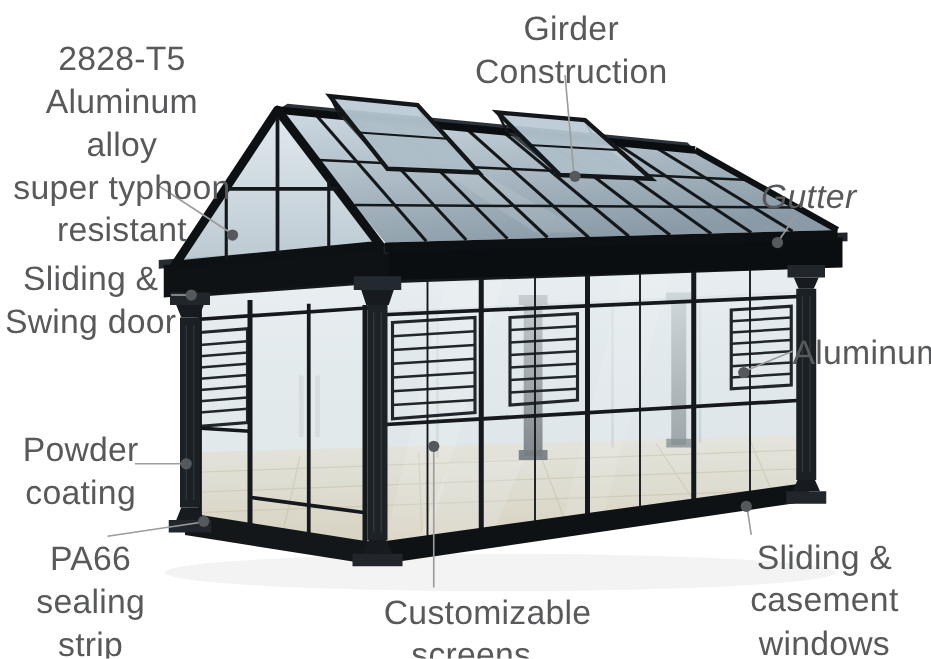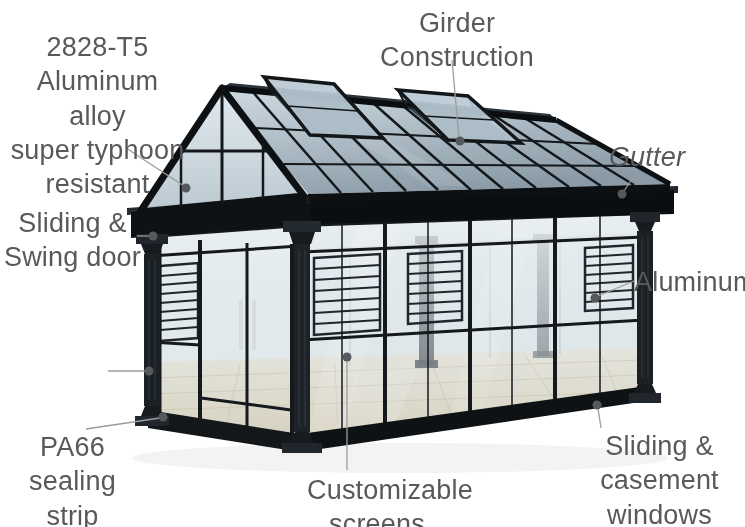--- a/index.html
+++ b/index.html
@@ -273,20 +273,22 @@
   <div class="label lbl-aluminum">2828-T5
 Aluminum alloy
 super typhoon
 resistant</div>
   <div class="label lbl-girder">Girder
 Construction</div>
   <div class="label lbl-gutter">Gutter</div>
   <div class="label lbl-door">Sliding &amp;
 Swing door</div>
   <div class="label lbl-hardware">Aluminum</div>
+  <div class="label lbl-powder">Powder
+coating</div>
   <div class="label lbl-pa66">PA66
 sealing strip</div>
   <div class="label lbl-screens">Customizable
 screens</div>
   <div class="label lbl-windows">Sliding &amp;
 casement
 windows</div>
 </div>
 
 </body></html>

